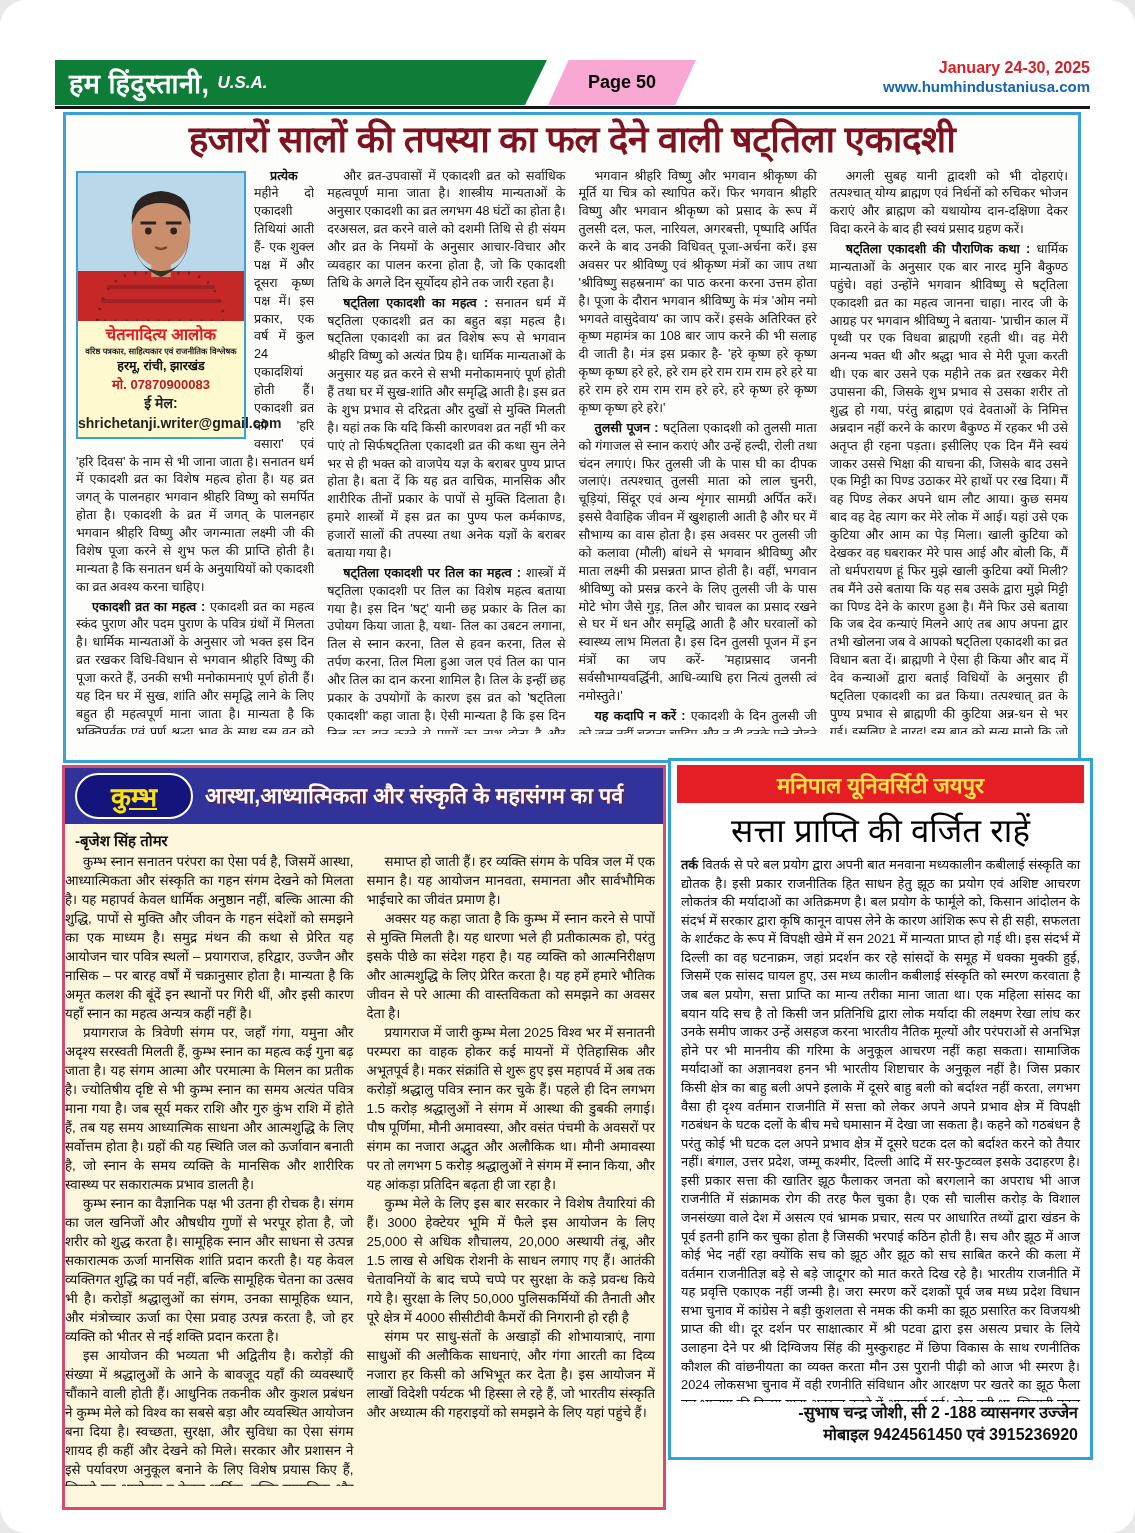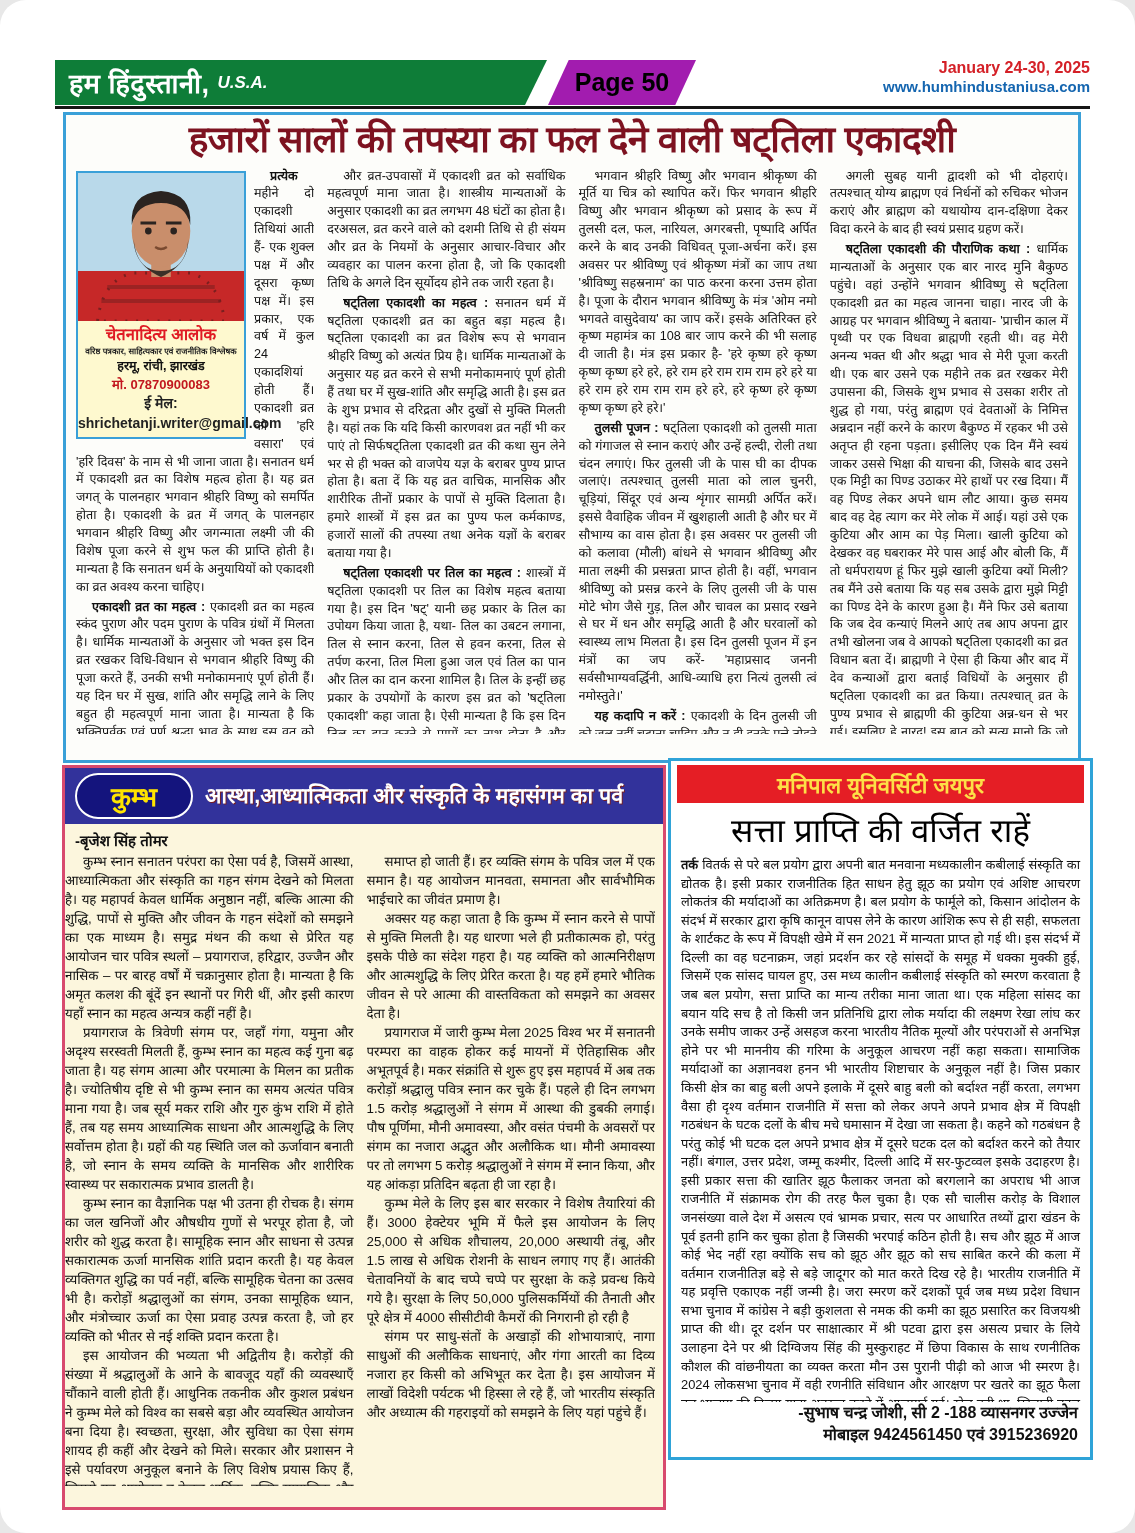--- a/index.html
+++ b/index.html
@@ -4,24 +4,24 @@
 <style>
   html,body{margin:0;padding:0;background:#e8e8e8;}
   .page{position:relative;width:1135px;height:1533px;background:#ffffff;margin:0 auto;
         font-family:"Liberation Sans","DejaVu Sans",sans-serif;color:#111;overflow:hidden;border-radius:26px;}
   
   .masthead{position:absolute;left:55px;top:60px;width:492px;height:45px;background:#0e7d38;
             clip-path:polygon(0 0,100% 0,calc(100% - 22px) 100%,0 100%);
             display:flex;align-items:center;padding-left:14px;box-sizing:border-box;}
   .masthead .hi{color:#fff;font-weight:bold;font-size:27px;letter-spacing:.5px;}
   .masthead .en{color:#fff;font-weight:bold;font-style:italic;font-size:17px;margin-left:8px;}
-  .pagebadge{position:absolute;left:548px;top:60px;width:148px;height:45px;background:#a21caf;
+  .pagebadge{position:absolute;left:548px;top:60px;width:148px;height:45px;background:#f9a8d4;
              clip-path:polygon(14% 0,100% 0,86% 100%,0 100%);
              display:flex;align-items:center;justify-content:center;
-             font-weight:bold;font-size:25px;color:#000;}
+             font-weight:bold;font-size:18px;color:#000;}
   .issue{position:absolute;right:45px;top:58px;text-align:right;line-height:1.25;}
   .issue .date{color:#d42027;font-weight:bold;font-size:16px;}
   .issue .url{color:#1566b0;font-weight:bold;font-size:15px;}
   .rule{position:absolute;left:55px;top:106px;width:1035px;height:3px;background:#161616;}
   
   .ek-box{position:absolute;left:63px;top:112px;width:1018px;height:651px;background:#fdfdfa;
           border:3px solid #3aa0d8;box-sizing:border-box;overflow:hidden;}
   .ek-head{margin:4px 8px 2px 8px;text-align:center;color:#7d1220;font-weight:bold;
            font-size:37px;line-height:1.15;letter-spacing:-.5px;}
   .ek-cols{display:flex;gap:13px;padding:4px 10px 8px 10px;height:578px;box-sizing:border-box;}
@@ -36,21 +36,21 @@
   .a-role{font-size:8.3px;font-weight:bold;color:#222;}
   .a-addr{font-size:12.5px;font-weight:bold;color:#111;}
   .a-phone{font-size:13px;font-weight:bold;color:#c2181f;}
   .a-mail{font-size:14px;font-weight:bold;color:#222;padding-bottom:3px;}
   
   .ku-box{position:absolute;left:62px;top:765px;width:604px;height:745px;background:#fcf6dd;
           border:3px solid #d84a6e;box-sizing:border-box;overflow:hidden;}
   .ku-band{height:56px;background:#32329b;display:flex;align-items:center;gap:12px;
            padding:0 10px;box-sizing:border-box;}
   .ku-pill{background:#14147d;border:2px solid #fff;border-radius:30px;color:#ffe400;
-           font-weight:bold;font-size:26px;padding:3px 34px;white-space:nowrap;}
+           font-weight:bold;font-size:26px;padding:3px 34px;white-space:nowrap;text-decoration:underline;}
   .ku-title{color:#fff;font-weight:bold;font-size:21.5px;line-height:1.05;
             text-shadow:1px 1px 0 #7a1f1f;}
   .ku-byline{font-weight:bold;font-size:15px;padding:6px 0 2px 10px;}
   .ku-cols{display:flex;gap:13px;padding:0 8px 6px 0;height:640px;box-sizing:border-box;}
   .ku-col{flex:1;min-width:0;font-size:13.3px;line-height:1.43;text-align:justify;overflow:hidden;}
   .ku-col p{margin:0;text-indent:18px;}
   
   .sa-box{position:absolute;left:668px;top:758px;width:425px;height:702px;background:#fff;
           border:3px solid #2fa3d8;box-sizing:border-box;overflow:hidden;}
   .sa-kicker{margin:4px 6px 0 6px;background:#e51e25;color:#fde047;font-weight:bold;font-size:22px;

